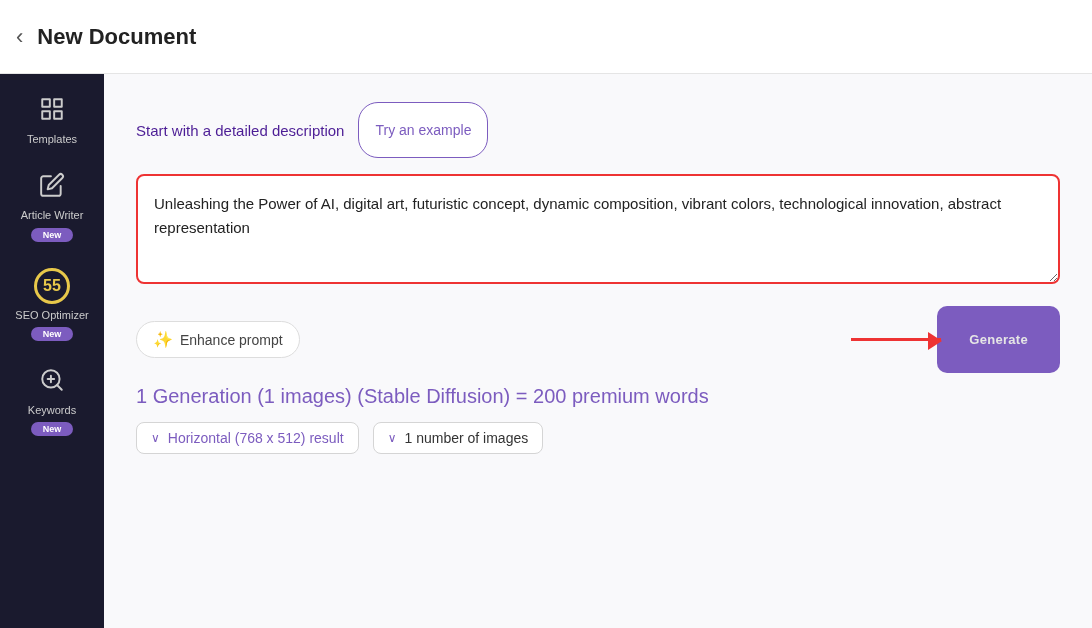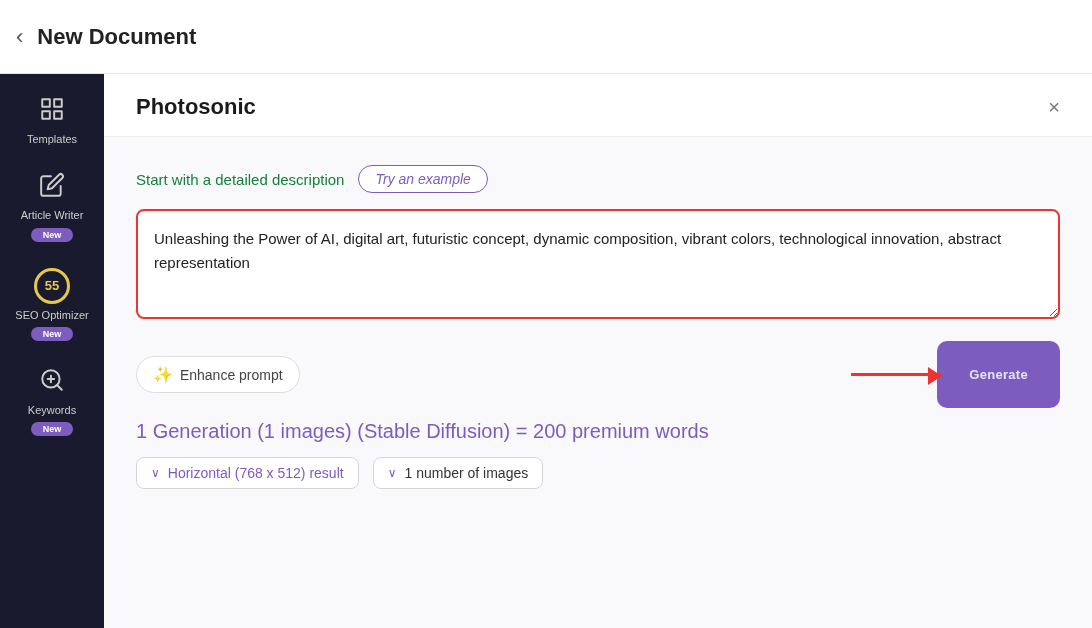--- a/index.html
+++ b/index.html
@@ -30,21 +30,21 @@
     }
     .sidebar-icon { font-size: 22px; }
     .sidebar-label { font-size: 11px; color: #ccc; text-align: center; line-height: 1.3; }
     .badge {
       background: #7c5cbf; color: #fff; font-size: 9px; padding: 2px 12px;
       border-radius: 10px; font-weight: 600; margin-top: 1px;
     }
     .seo-circle {
       width: 36px; height: 36px; border-radius: 50%;
       border: 3px solid #e8c84a; display: flex; align-items: center; justify-content: center;
-      font-size: 13px; font-weight: 700; color: #e8c84a; background: #1a1a2e;
+      font-size: 16px; font-weight: 700; color: #e8c84a; background: #1a1a2e;
     }
     .cs-box {
       width: 32px; height: 32px; background: #3a6e8a; border-radius: 6px;
       display: flex; align-items: center; justify-content: center;
       font-size: 11px; font-weight: 700; color: #fff;
     }
 
     
     .content-area {
       flex: 1; background: #fff; display: flex; flex-direction: column;
@@ -55,26 +55,25 @@
       padding: 20px 32px 16px; border-bottom: 1px solid #f0f0f0;
     }
     .panel-title { font-size: 22px; font-weight: 600; color: #1a1a1a; }
     .close-btn { font-size: 20px; color: #777; cursor: pointer; background: none; border: none; }
 
     .panel-body { padding: 28px 32px; flex: 1; overflow-y: auto; background: #f9f9fb; }
 
     .description-row {
       display: flex; align-items: center; gap: 14px; margin-bottom: 16px;
     }
-    .description-label { font-size: 15px; color: #15803d; }
+    .description-label { font-size: 15px; color: #4c1d95; }
     .try-example-btn {
       border: 1.5px solid #7c5cbf; color: #7c5cbf; background: #fff;
-      padding: 5px 16px; border-radius: 20px; font-size: 14px; cursor: pointer;
+      padding: 19px 16px; border-radius: 20px; font-size: 14px; cursor: pointer;
       font-weight: 500;
-      font-style: italic;
     }
 
     .prompt-textarea {
       width: 100%; min-height: 110px; border: 2px solid #e33; border-radius: 8px;
       padding: 16px; font-size: 15px; color: #222; resize: vertical;
       background: #fff; outline: none; font-family: inherit; line-height: 1.6;
     }
 
     .actions-row {
       display: flex; align-items: center; justify-content: space-between;
@@ -170,24 +169,20 @@
       </span>
       <span class="sidebar-label">Keywords</span>
       <span class="badge">New</span>
     </div>
 
 
   </nav>
 
   <div class="content-area">
 
-    <div class="panel-header">
-      <span class="panel-title">Photosonic</span>
-      <button class="close-btn">×</button>
-    </div>
 
     <div class="panel-body">
 
       <div class="description-row">
         <span class="description-label">Start with a detailed description</span>
         <button class="try-example-btn">Try an example</button>
       </div>
 
       <textarea class="prompt-textarea" style="">Unleashing the Power of AI, digital art, futuristic concept, dynamic composition, vibrant colors, technological innovation, abstract representation</textarea>
 

